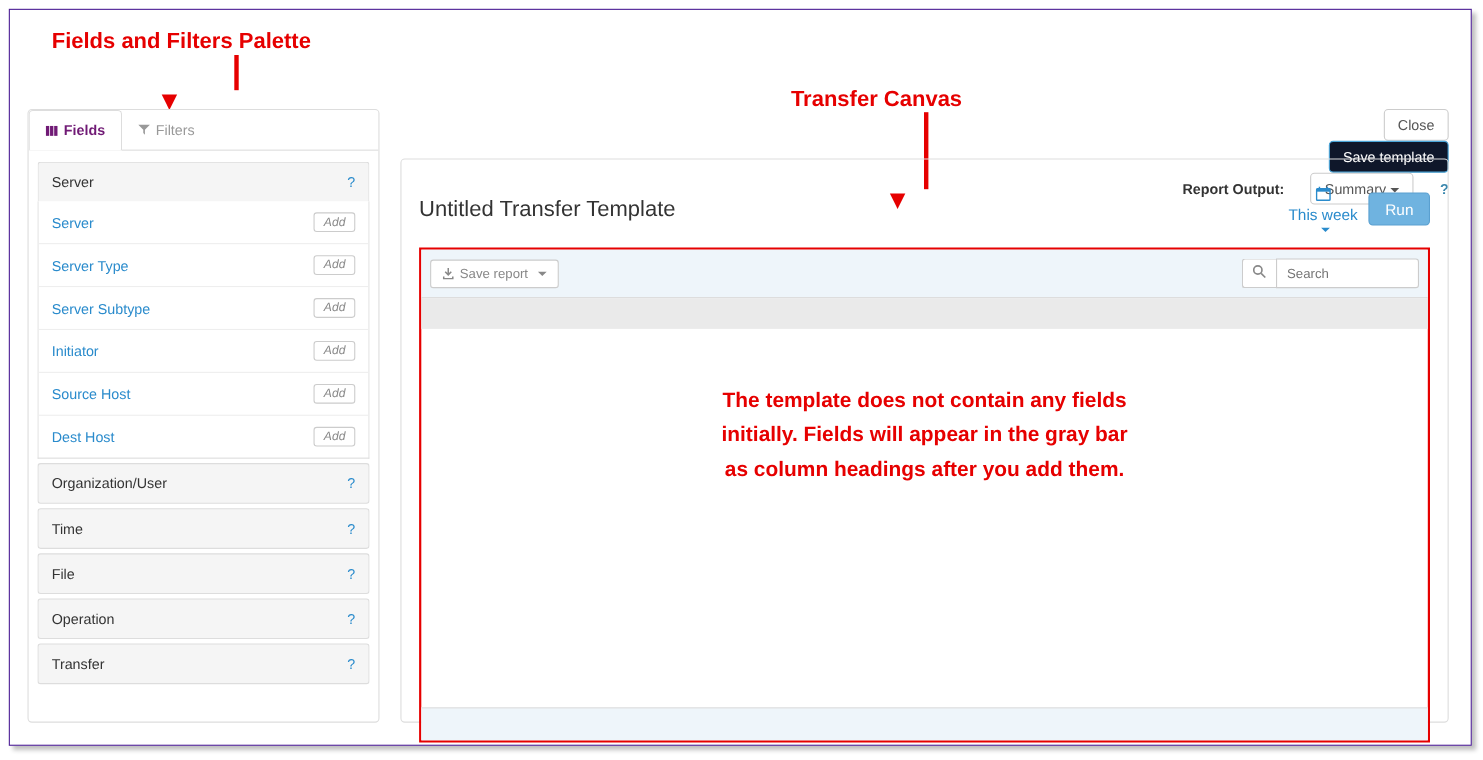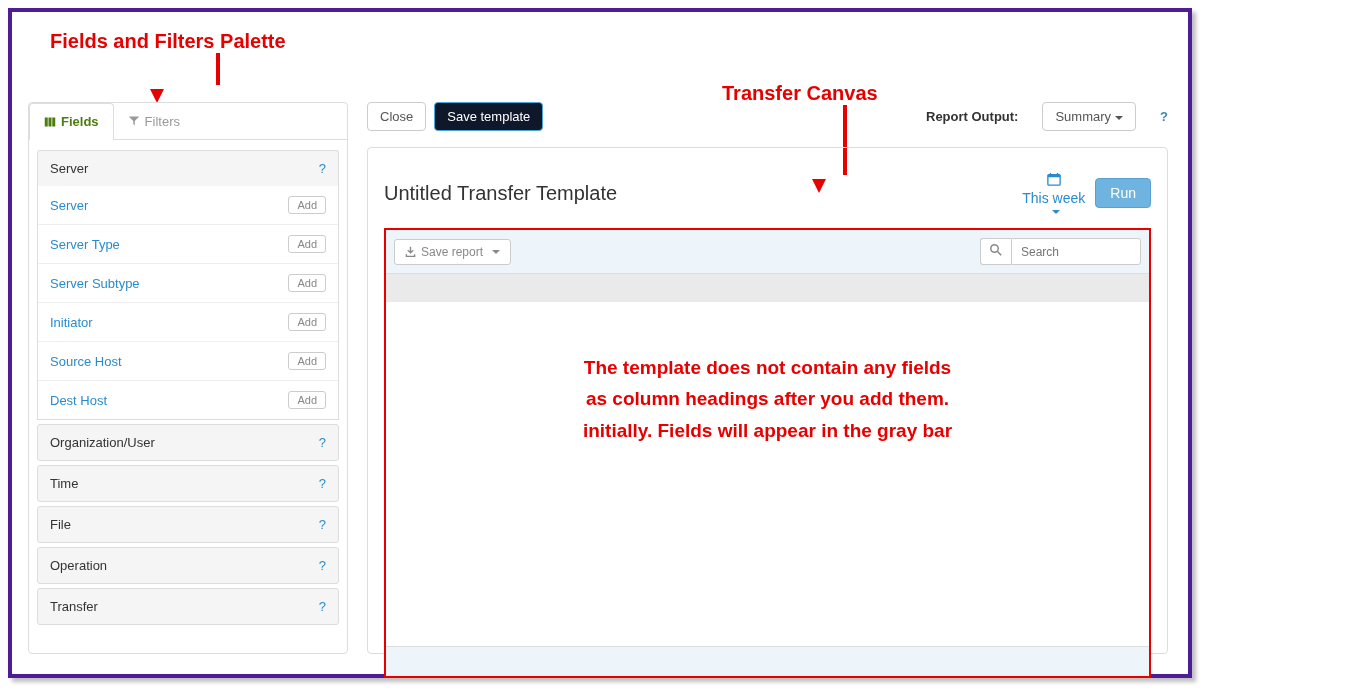--- a/index.html
+++ b/index.html
@@ -1,46 +1,46 @@
 <!DOCTYPE html>
 <html><head>
 <meta charset="utf-8">
 <style>
 * { box-sizing: border-box; margin: 0; padding: 0; }
 body { font-family: "Helvetica Neue", Helvetica, Arial, sans-serif; font-size: 13px; color: #333; background: #fff; }
 
-.outer-frame { width: 1184px; height: 670px; margin: 8px; border: 4px solid #4c1d95; background: #fff; box-shadow: 4px 4px 4px rgba(0,0,0,0.25); position: relative; }
+.outer-frame { width: 1330px; height: 670px; margin: 8px; border: 1px solid #4c1d95; background: #fff; box-shadow: 4px 4px 4px rgba(0,0,0,0.25); position: relative; }
 
 .annotation { position: absolute; font-weight: bold; color: #e60000; font-size: 20px; }
 .arrow-down { width: 0; height: 0; border-left: 7px solid transparent; border-right: 7px solid transparent; border-top: 14px solid #e60000; margin-top: 4px; }
 .arrow-line { width: 4px; background: #e60000; margin: 0 auto; }
 
-.toolbar { position: absolute; top: 90px; left: 355px; right: 20px; display: flex; align-items: flex-end; }
+.toolbar { position: absolute; top: 90px; left: 355px; right: 20px; display: flex; align-items: flex-end; flex-direction: column; }
 .btn { display: inline-block; padding: 6px 12px; font-size: 13px; border-radius: 4px; border: 1px solid #ccc; background: #fff; color: #555; cursor: pointer; }
 .btn-primary { background: #0f172a; border-color: #4aa5d8; color: #fff; }
 .toolbar .btn + .btn { margin-left: 8px; }
 .toolbar-right { margin-left: auto; display: flex; align-items: center; gap: 24px; }
 .select-btn { padding: 6px 12px; border: 1px solid #ccc; border-radius: 4px; background: #fff; cursor: pointer; font-size: 13px; color: #555; }
 .caret { display: inline-block; width: 0; height: 0; margin-left: 4px; vertical-align: middle; border-top: 4px solid; border-right: 4px solid transparent; border-left: 4px solid transparent; }
 .help-icon { color: #3a87ad; font-weight: bold; cursor: pointer; }
 
 .sidebar { position: absolute; top: 90px; left: 16px; width: 320px; bottom: 20px; border: 1px solid #ddd; border-radius: 4px; background: #fff; }
 .tabs { display: flex; border-bottom: 1px solid #ddd; }
 .tab { padding: 10px 14px; cursor: pointer; color: #999; font-size: 13px; display: flex; align-items: center; gap: 5px; }
-.tab.active { color: #4d7c0f; border: 1px solid #ddd; border-bottom: 1px solid #fff; margin-bottom: -1px; border-radius: 4px 4px 0 0; background: #fff; font-weight: bold; }
+.tab.active { color: #701a75; border: 1px solid #ddd; border-bottom: 1px solid #fff; margin-bottom: -1px; border-radius: 4px 4px 0 0; background: #fff; font-weight: bold; }
 .tab svg { width: 12px; height: 12px; }
 
 .accordion { margin: 10px 8px 0 8px; height: 510px; overflow-y: auto; }
 .acc-header { background: #f5f5f5; border: 1px solid #ddd; padding: 10px 12px; font-size: 13px; color: #333; display: flex; justify-content: space-between; align-items: center; cursor: pointer; margin-bottom: 4px; border-radius: 3px; }
 .acc-header.open { margin-bottom: 0; border-bottom: none; border-radius: 3px 3px 0 0; }
 .acc-body { border: 1px solid #ddd; border-top: none; margin-bottom: 4px; }
 .field-row { padding: 10px 12px; border-bottom: 1px solid #eee; display: flex; justify-content: space-between; align-items: center; }
 .field-row:last-child { border-bottom: none; }
 .field-link { color: #2a8bcc; cursor: pointer; font-size: 13px; }
-.add-btn { padding: 2px 8px; font-size: 11px; border: 1px solid #ccc; border-radius: 3px; background: #fff; color: #888; cursor: pointer; }
+.add-btn { padding: 2px 8px; font-size: 11px; border: 1px solid #ccc; border-radius: 3px; background: #fff; color: #888; cursor: pointer; font-style: italic; }
 .help-dot { color: #2a8bcc; font-size: 13px; }
 
 .canvas { position: absolute; top: 135px; left: 355px; right: 20px; bottom: 20px; border: 1px solid #ddd; border-radius: 4px; padding: 24px 16px; }
 .canvas-title-row { display: flex; align-items: center; margin-bottom: 14px; }
 .canvas-title { font-size: 20px; color: #333; flex: 1; }
 .date-link { color: #2a8bcc; cursor: pointer; font-size: 14px; display: inline-flex; align-items: center; gap: 4px; margin-right: 10px; flex-direction: column; }
 .btn-info { background: #6fb3e0; border: 1px solid #5aa0d0; color: #fff; padding: 6px 14px; border-radius: 4px; cursor: pointer; font-size: 14px; }
 
 .canvas-body { border: 2px solid #e60000; height: 450px; position: relative; }
 .report-bar { background: #eef5fa; padding: 8px; display: flex; align-items: center; border-bottom: 1px solid #ddd; gap: 12px; }
@@ -191,20 +191,20 @@
                 <circle cx="6" cy="6" r="5"></circle>
                 <line x1="10" y1="10" x2="15" y2="15"></line>
               </svg>
           </span>
           <input class="search-input" placeholder="Search" style="">
         </div>
       </div>
       <div class="col-bar"></div>
       <div class="canvas-note">
         <div>The template does not contain any fields</div>
+        <div>initially. Fields will appear in the gray bar</div>
         <div>as column headings after you add them.</div>
-        <div>initially. Fields will appear in the gray bar</div>
       </div>
       <div class="canvas-footer"></div>
     </div>
   </div>
 
 </div>
 
 </body></html>

